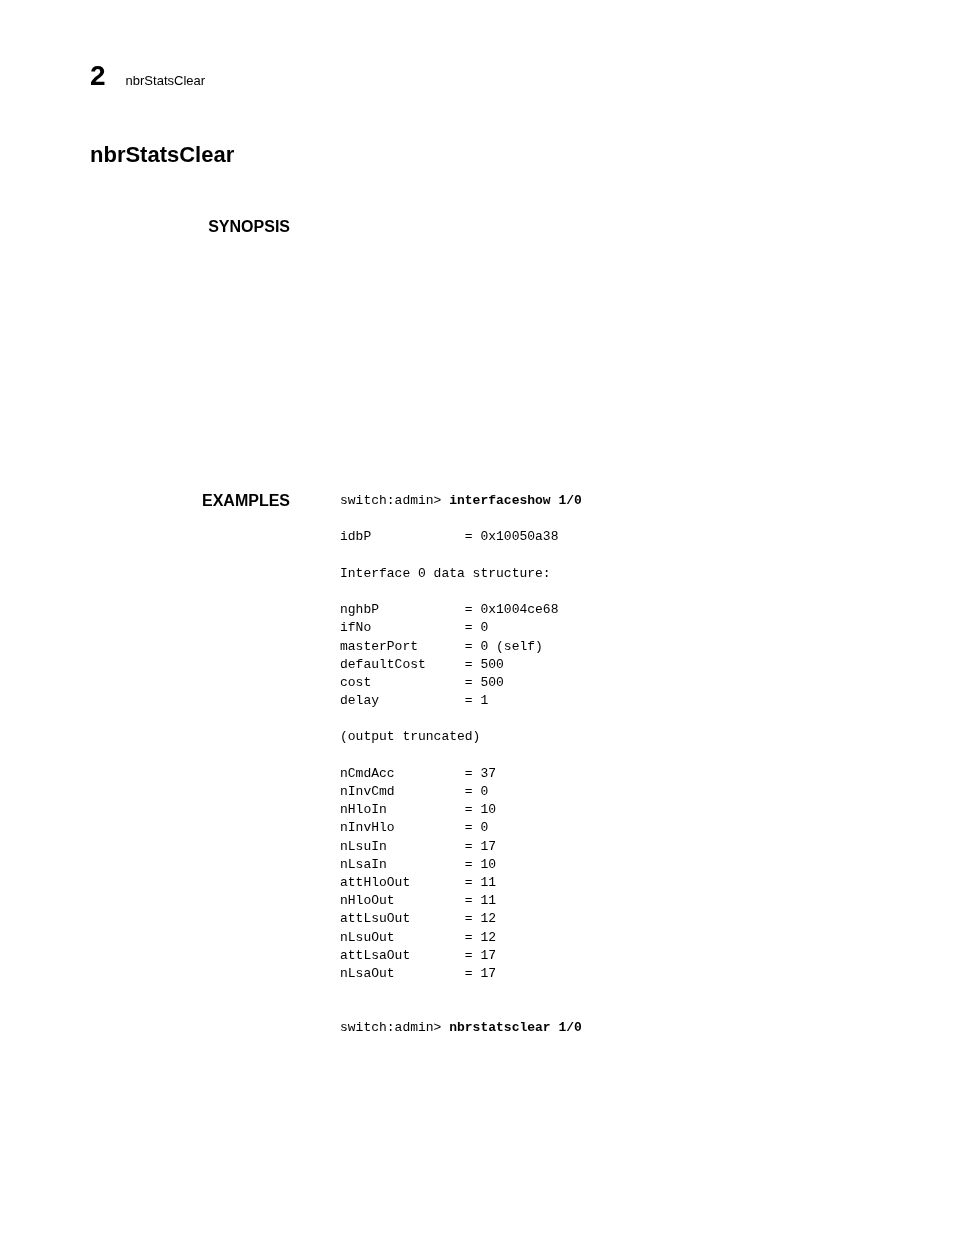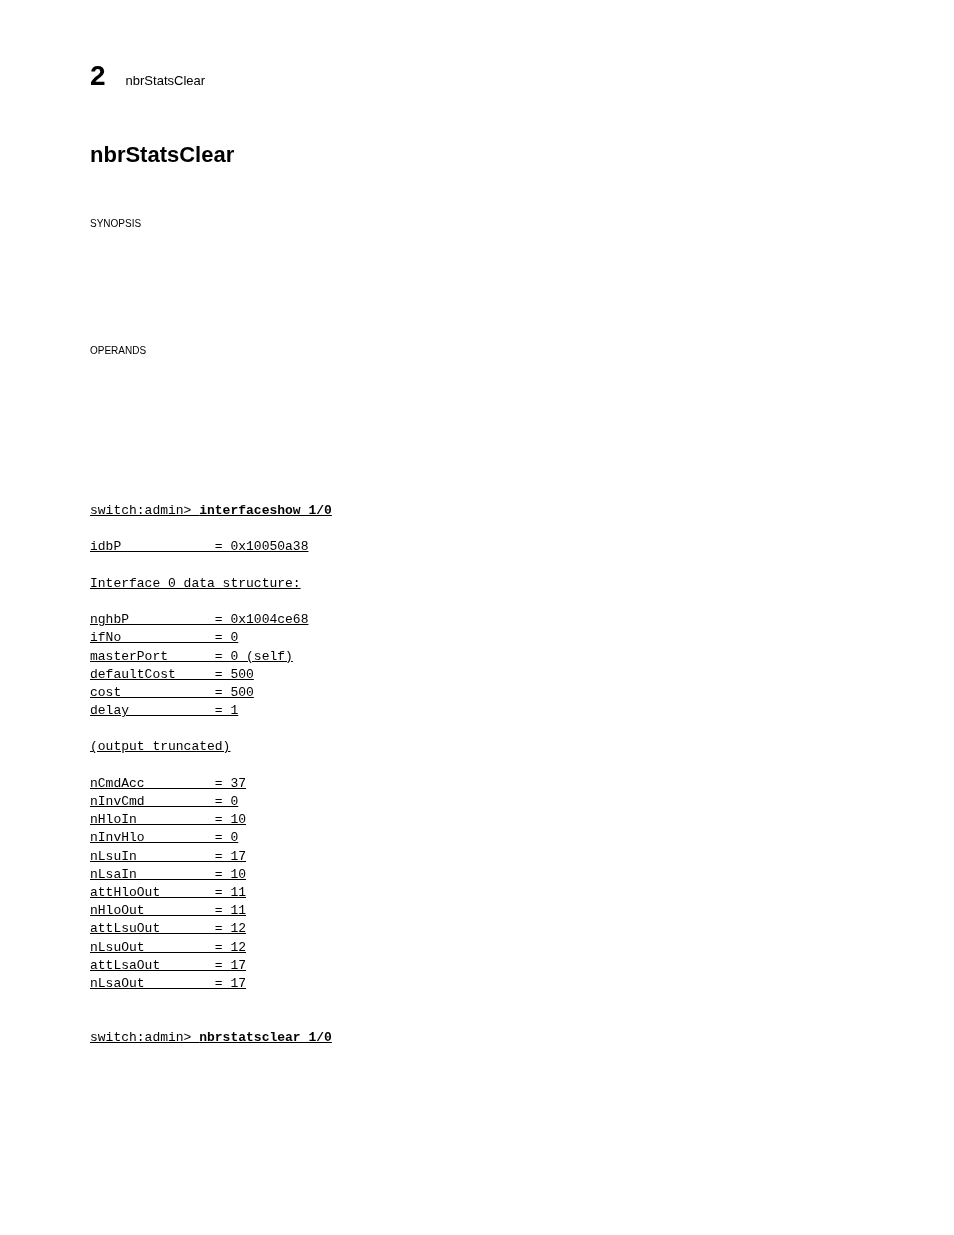--- a/index.html
+++ b/index.html
@@ -30,39 +30,39 @@
     font-size: 22px;
     font-weight: bold;
     margin-bottom: 50px;
   }
   .section {
     display: flex;
     margin-bottom: 6px;
   }
   .section-label {
     width: 200px;
-    font-weight: normal;
-    font-size: 10px;
+    text-align: right;
+    font-weight: bold;
+    font-size: 16px;
     padding-right: 50px;
     flex-shrink: 0;
   }
   .section-content {
     flex: 1;
     font-size: 13px;
     line-height: 1.5;
   }
   .spacer-sm { height: 30px; }
   .spacer-md { height: 40px; }
   .spacer-lg { height: 140px; }
   .monospace {
     font-family: "Courier New", Courier, monospace;
     font-size: 13px;
     white-space: pre;
     line-height: 1.4;
-    text-decoration: underline;
   }
   .bold {
     font-weight: bold;
   }
 </style>
 </head>
 <body>
 
 <div class="page">
 
@@ -79,28 +79,25 @@
   </div>
 
   <div class="spacer-sm"></div>
 
 
   <div class="spacer-md"></div>
 
 
   <div class="spacer-md"></div>
 
-  <div class="section">
-    <div class="section-label">OPERANDS</div>
-    <div class="section-content"></div>
-  </div>
 
   <div class="spacer-lg"></div>
 
   <div class="section">
+    <div class="section-label">EXAMPLES</div>
     <div class="section-content">
       <div class="monospace"><span>switch:admin&gt; </span><span class="bold">interfaceshow 1/0</span>
 
 <span>idbP            = 0x10050a38</span>
 
 <span>Interface 0 data structure:</span>
 
 <span>nghbP           = 0x1004ce68</span>
 <span>ifNo            = 0</span>
 <span>masterPort      = 0 (self)</span>

